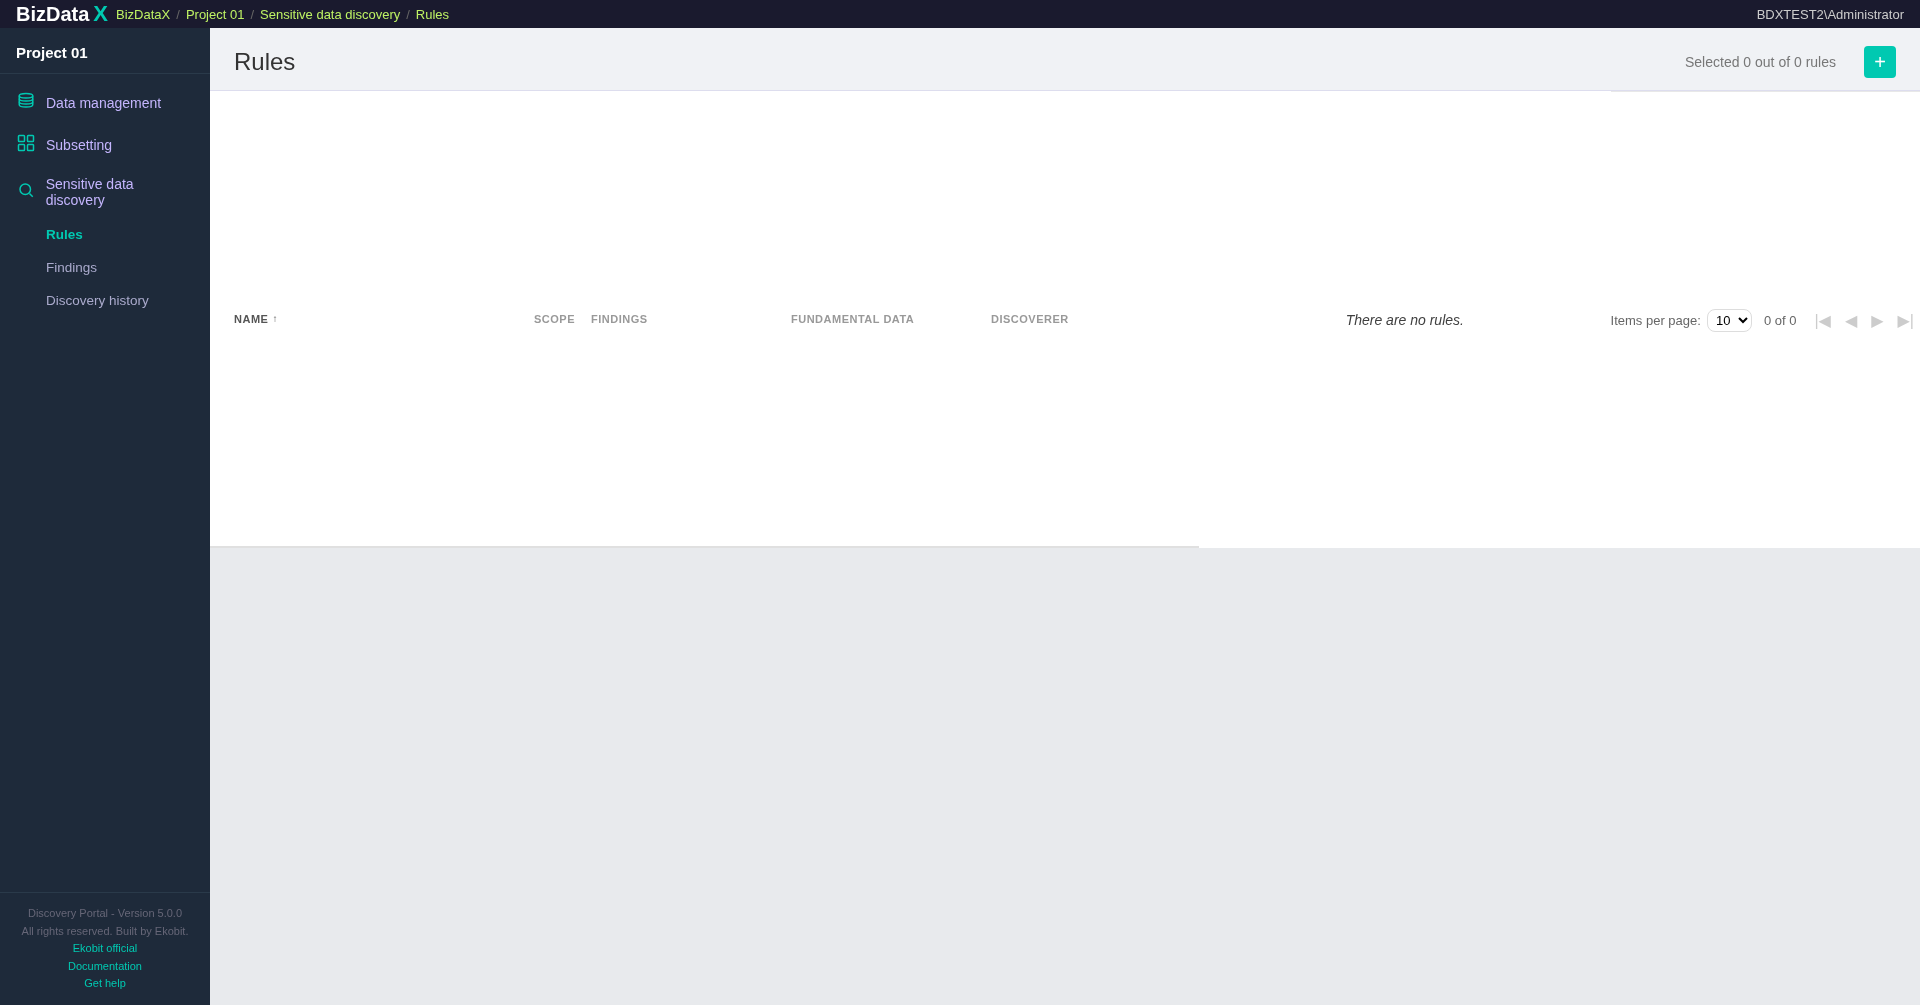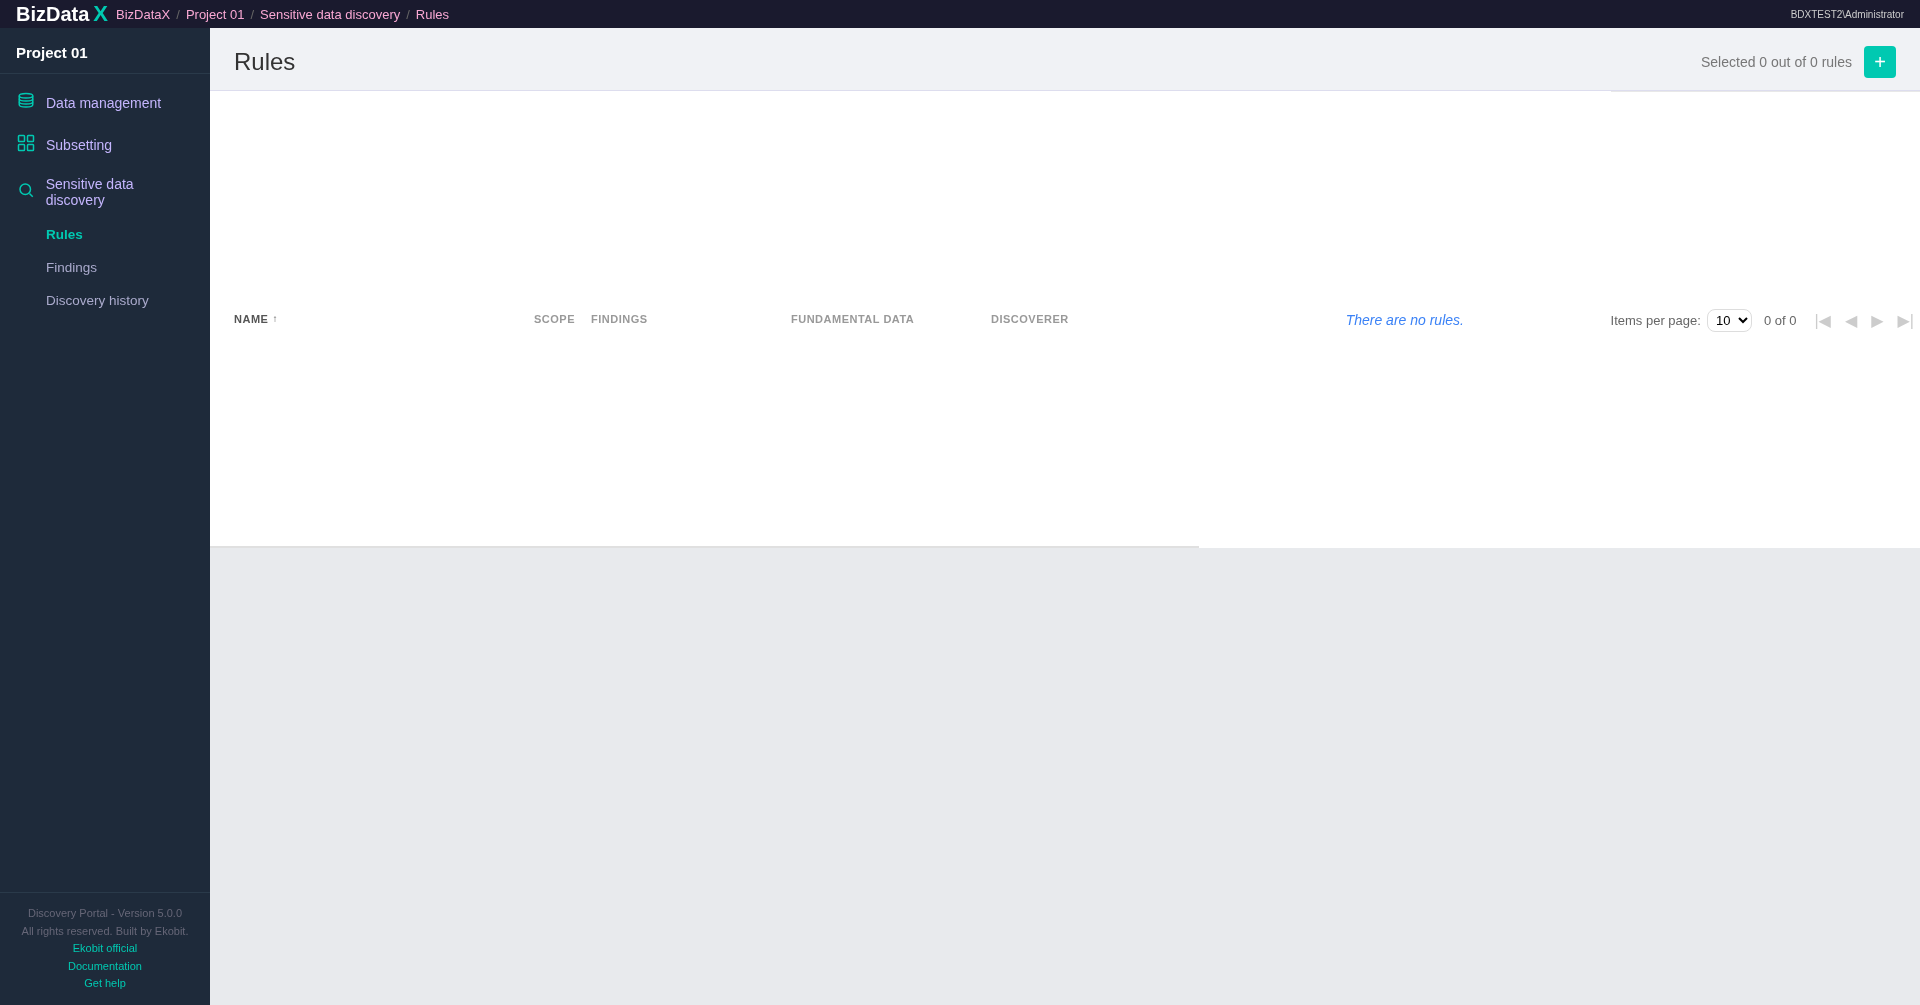--- a/index.html
+++ b/index.html
@@ -15,22 +15,22 @@
       padding: 0 16px;
       justify-content: space-between;
       flex-shrink: 0;
     }
     .top-nav-left { display: flex; align-items: center; gap: 8px; }
     .logo { display: flex; align-items: center; gap: 4px; }
     .logo-text { color: white; font-size: 20px; font-weight: bold; }
     .logo-x { color: #00c9b1; font-size: 22px; font-weight: bold; }
     .breadcrumb { display: flex; align-items: center; gap: 6px; font-size: 13px; color: #aaa; }
     .breadcrumb-sep { color: #666; }
-    .breadcrumb-item { color: #f9a8d4; }
-    .user-info { color: #ccc; font-size: 10px; }
+    .breadcrumb-item { color: #bef264; }
+    .user-info { color: #ccc; font-size: 13px; }
 
     
     .layout { display: flex; flex: 1; overflow: hidden; }
 
     
     .sidebar {
       width: 210px;
       background: #1e2a3a;
       color: #ccc;
       display: flex;
@@ -90,21 +90,21 @@
       justify-content: space-between;
     }
     .page-title {
       font-size: 24px;
       font-weight: 400;
       color: #333;
     }
     .header-right {
       display: flex;
       align-items: center;
-      gap: 12px;
+      gap: 28px;
     }
     .selected-info {
       color: #777;
       font-size: 14px;
     }
     .add-button {
       background: #00c9b1;
       color: white;
       border: none;
       width: 32px;
@@ -147,21 +147,21 @@
     .th-sort { color: #555; }
     .sort-icon { font-size: 10px; color: #555; }
 
     .table-body {
       flex: 1;
       display: flex;
       align-items: center;
       justify-content: center;
     }
     .no-data-text {
-      color: #3b82f6;
+      color: #404040;
       font-style: italic;
       font-size: 14px;
     }
 
     .table-footer {
       border-top: 1px solid #e8e8e8;
       padding: 8px 0;
       display: flex;
       align-items: center;
       justify-content: flex-end;

